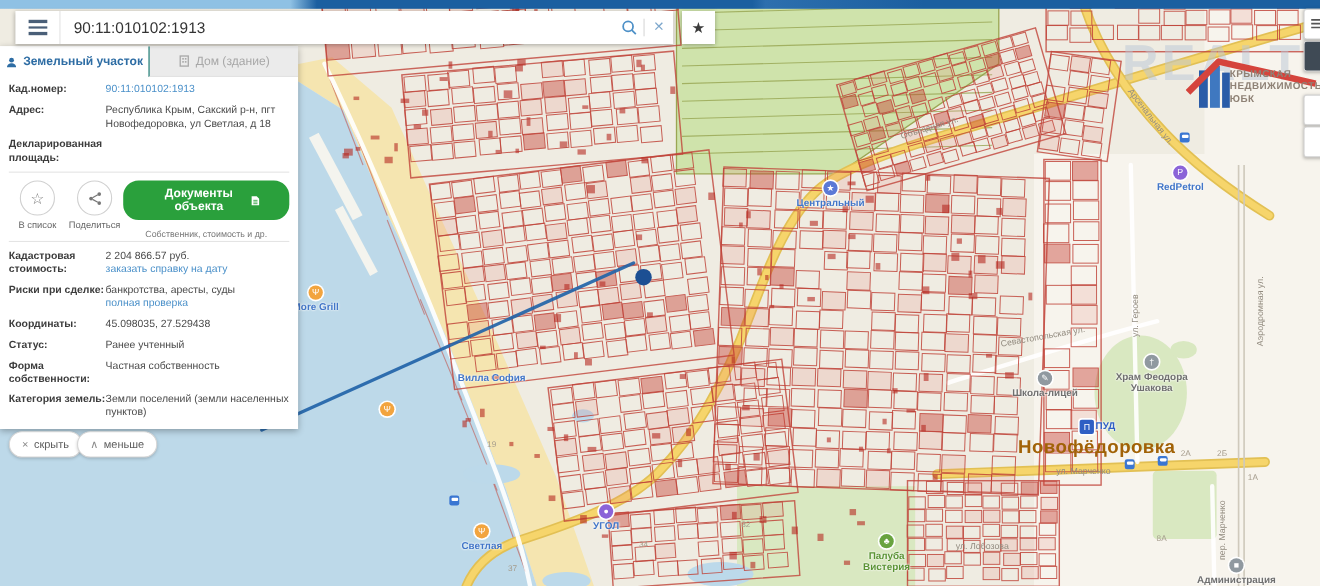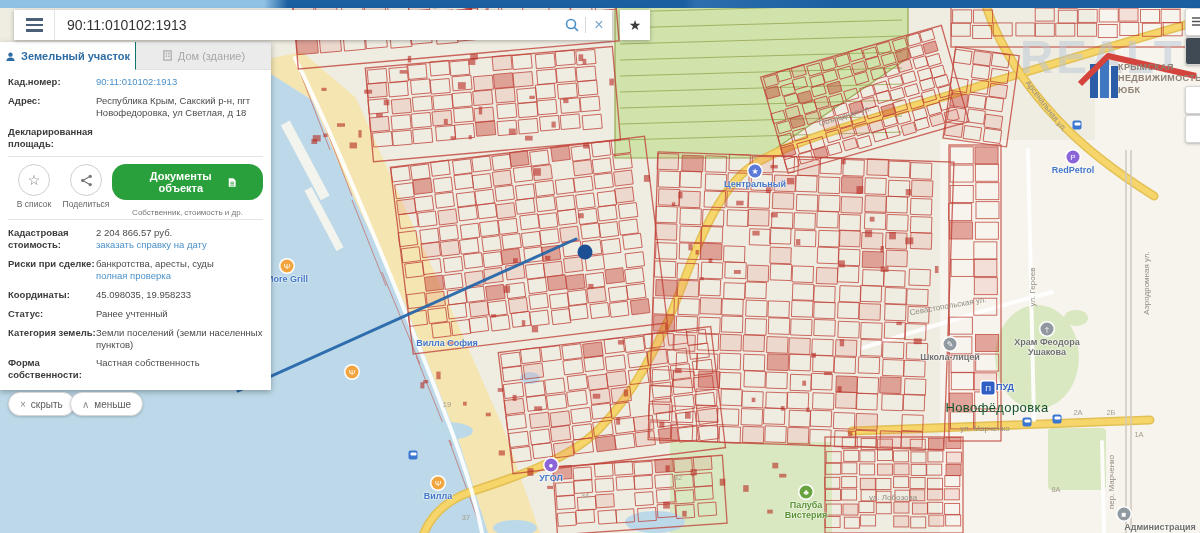--- a/index.html
+++ b/index.html
@@ -23,21 +23,21 @@
   .road{fill:none;stroke:var(--road-yellow,#f6d56b);stroke-width:6;stroke-linecap:round}
   .wroad{fill:none;stroke:#ffffff;stroke-width:4;stroke-linecap:round;opacity:.9}
   .rail{fill:none;stroke:#cfc9bc;stroke-width:1.5}
   .pond{fill:#bcd9ea}
   .pier{fill:#f8f6ee;opacity:.92}
   .measure{fill:none;stroke:#2264a8;stroke-width:3;stroke-linecap:round;opacity:.92}
   
   #map-labels{position:absolute;left:0;top:0;width:1200px;height:533px;z-index:5;pointer-events:none;}
   .street-label{position:absolute;font-size:8px;color:#938c80;white-space:nowrap;transform:translate(-50%,-50%);}
   .house-num{position:absolute;font-size:7.5px;color:#a59c8d;transform:translate(-50%,-50%);}
-  .town-label{position:absolute;font-size:13px;color:#14532d;letter-spacing:.4px;transform:translate(-50%,-50%);}
+  .town-label{position:absolute;font-size:17px;color:#a16207;letter-spacing:.4px;transform:translate(-50%,-50%);font-weight:bold;}
   .poi-icon{position:absolute;width:13px;height:13px;border-radius:50%;transform:translate(-50%,-50%);
     display:flex;align-items:center;justify-content:center;color:#fff;font-size:8px;line-height:1;
     box-shadow:0 0 0 1.5px #ffffff;pointer-events:auto;}
   .poi-icon.square{border-radius:2px;}
   .poi-label{position:absolute;font-size:9px;font-weight:bold;transform:translate(-50%,0);
     white-space:pre-line;text-align:center;line-height:1.15;text-shadow:0 0 2px #fff,0 0 2px #fff;}
   .bus{position:absolute;width:9px;height:9px;background:#3a76d2;border-radius:2px;transform:translate(-50%,-50%);}
   .bus::after{content:"";position:absolute;left:1.5px;top:1.5px;width:6px;height:3px;background:#fff;border-radius:1px;}
   .watermark{position:absolute;left:1020px;top:30px;font-size:46px;font-weight:bold;
     color:rgba(185,198,213,.5);letter-spacing:3px;z-index:2;}
@@ -1053,37 +1053,37 @@
     <div class="house-num" style="left: 678px; top: 477px;">32</div>
     <div class="house-num" style="left: 447px; top: 404px;">19</div>
     <div class="house-num" style="left: 466px; top: 517px;">37</div>
     <div class="bus" style="left: 413px; top: 455px;"></div>
     <div class="bus" style="left: 1027px; top: 422px;"></div>
     <div class="bus" style="left: 1057px; top: 419px;"></div>
     <div class="bus" style="left: 1077px; top: 125px;"></div>
     <div class="poi-icon" style="left: 287px; top: 266px; background: rgb(242, 164, 62);">Ψ</div>
     <div class="poi-label" style="left: 287px; top: 274px; color: rgb(66, 118, 200);">More Grill</div>
     <div class="poi-icon" style="left: 438px; top: 483px; background: rgb(242, 164, 62);">Ψ</div>
-    <div class="poi-label" style="left: 438px; top: 491px; color: rgb(66, 118, 200);">Вилла</div>
+    <div class="poi-label" style="left: 438px; top: 491px; color: rgb(66, 118, 200);">Светлая</div>
     <div class="poi-icon" style="left: 352px; top: 372px; background: rgb(242, 164, 62);">Ψ</div>
     <div class="poi-icon" style="left: 1073px; top: 157px; background: rgb(139, 100, 216);">P</div>
     <div class="poi-label" style="left: 1073px; top: 165px; color: rgb(66, 118, 200);">RedPetrol</div>
     <div class="poi-icon" style="left: 551px; top: 465px; background: rgb(139, 100, 216);">●</div>
     <div class="poi-label" style="left: 551px; top: 473px; color: rgb(66, 118, 200);">УГОЛ</div>
     <div class="poi-icon square" style="left: 988px; top: 388px; background: rgb(47, 95, 196);">П</div>
     <div class="poi-label" style="left: 988px; top: 396px; color: rgb(47, 95, 196); transform: translate(8px, -14px); text-align: left;">ПУД</div>
     <div class="poi-icon" style="left: 755px; top: 171px; background: rgb(91, 121, 214);">★</div>
     <div class="poi-label" style="left: 755px; top: 179px; color: rgb(66, 118, 200);">Центральный</div>
     <div class="poi-icon" style="left: 950px; top: 344px; background: rgb(144, 153, 160);">✎</div>
     <div class="poi-label" style="left: 950px; top: 352px; color: rgb(111, 111, 111);">Школа-лицей</div>
     <div class="poi-icon" style="left: 1047px; top: 329px; background: rgb(144, 153, 160);">†</div>
     <div class="poi-label" style="left: 1047px; top: 337px; color: rgb(111, 111, 111);">Храм Феодора
 Ушакова</div>
     <div class="poi-icon" style="left: 1124px; top: 514px; background: rgb(144, 153, 160);">■</div>
-    <div class="poi-label" style="left: 1124px; top: 522px; color: rgb(111, 111, 111); margin-left: 36px;">Администрация</div>
+    <div class="poi-label" style="left: 1124px; top: 522px; color: rgb(111, 111, 111);">Администрация</div>
     <div class="poi-icon" style="left: 806px; top: 492px; background: rgb(105, 163, 63);">♣</div>
     <div class="poi-label" style="left: 806px; top: 500px; color: rgb(90, 147, 52);">Палуба
 Вистерия</div>
     <div class="poi-label" style="left: 447px; top: 338px; color: rgb(66, 118, 200);">Вилла София</div>
   </div>
 
 <div class="topbar"></div>
 
 <div class="searchbar">
   <div class="burger">
@@ -1183,33 +1183,33 @@
       <div class="pval"><span>2 204 866.57 руб.</span><br>
         <span class="vlink">заказать справку на дату</span></div>
     </div>
     <div class="prow">
       <div class="plabel">Риски при сделке:</div>
       <div class="pval"><span>банкротства, аресты, суды</span><br>
         <span class="vlink">полная проверка</span></div>
     </div>
     <div class="prow">
       <div class="plabel">Координаты:</div>
-      <div class="pval">45.098035, 19.958233</div>
+      <div class="pval">45.098035, 27.529438</div>
     </div>
     <div class="prow">
       <div class="plabel">Статус:</div>
       <div class="pval">Ранее учтенный</div>
     </div>
     <div class="prow">
+      <div class="plabel">Форма собственности:</div>
+      <div class="pval">Частная собственность</div>
+    </div>
+    <div class="prow">
       <div class="plabel">Категория земель:</div>
       <div class="pval">Земли поселений (земли населенных пунктов)</div>
-    </div>
-    <div class="prow">
-      <div class="plabel">Форма собственности:</div>
-      <div class="pval">Частная собственность</div>
     </div>
 
   </div>
 </div>
 
 <div class="pill hide-btn">
   <span class="ic">×</span>
   <span>скрыть</span>
 </div>
 <div class="pill less-btn">

